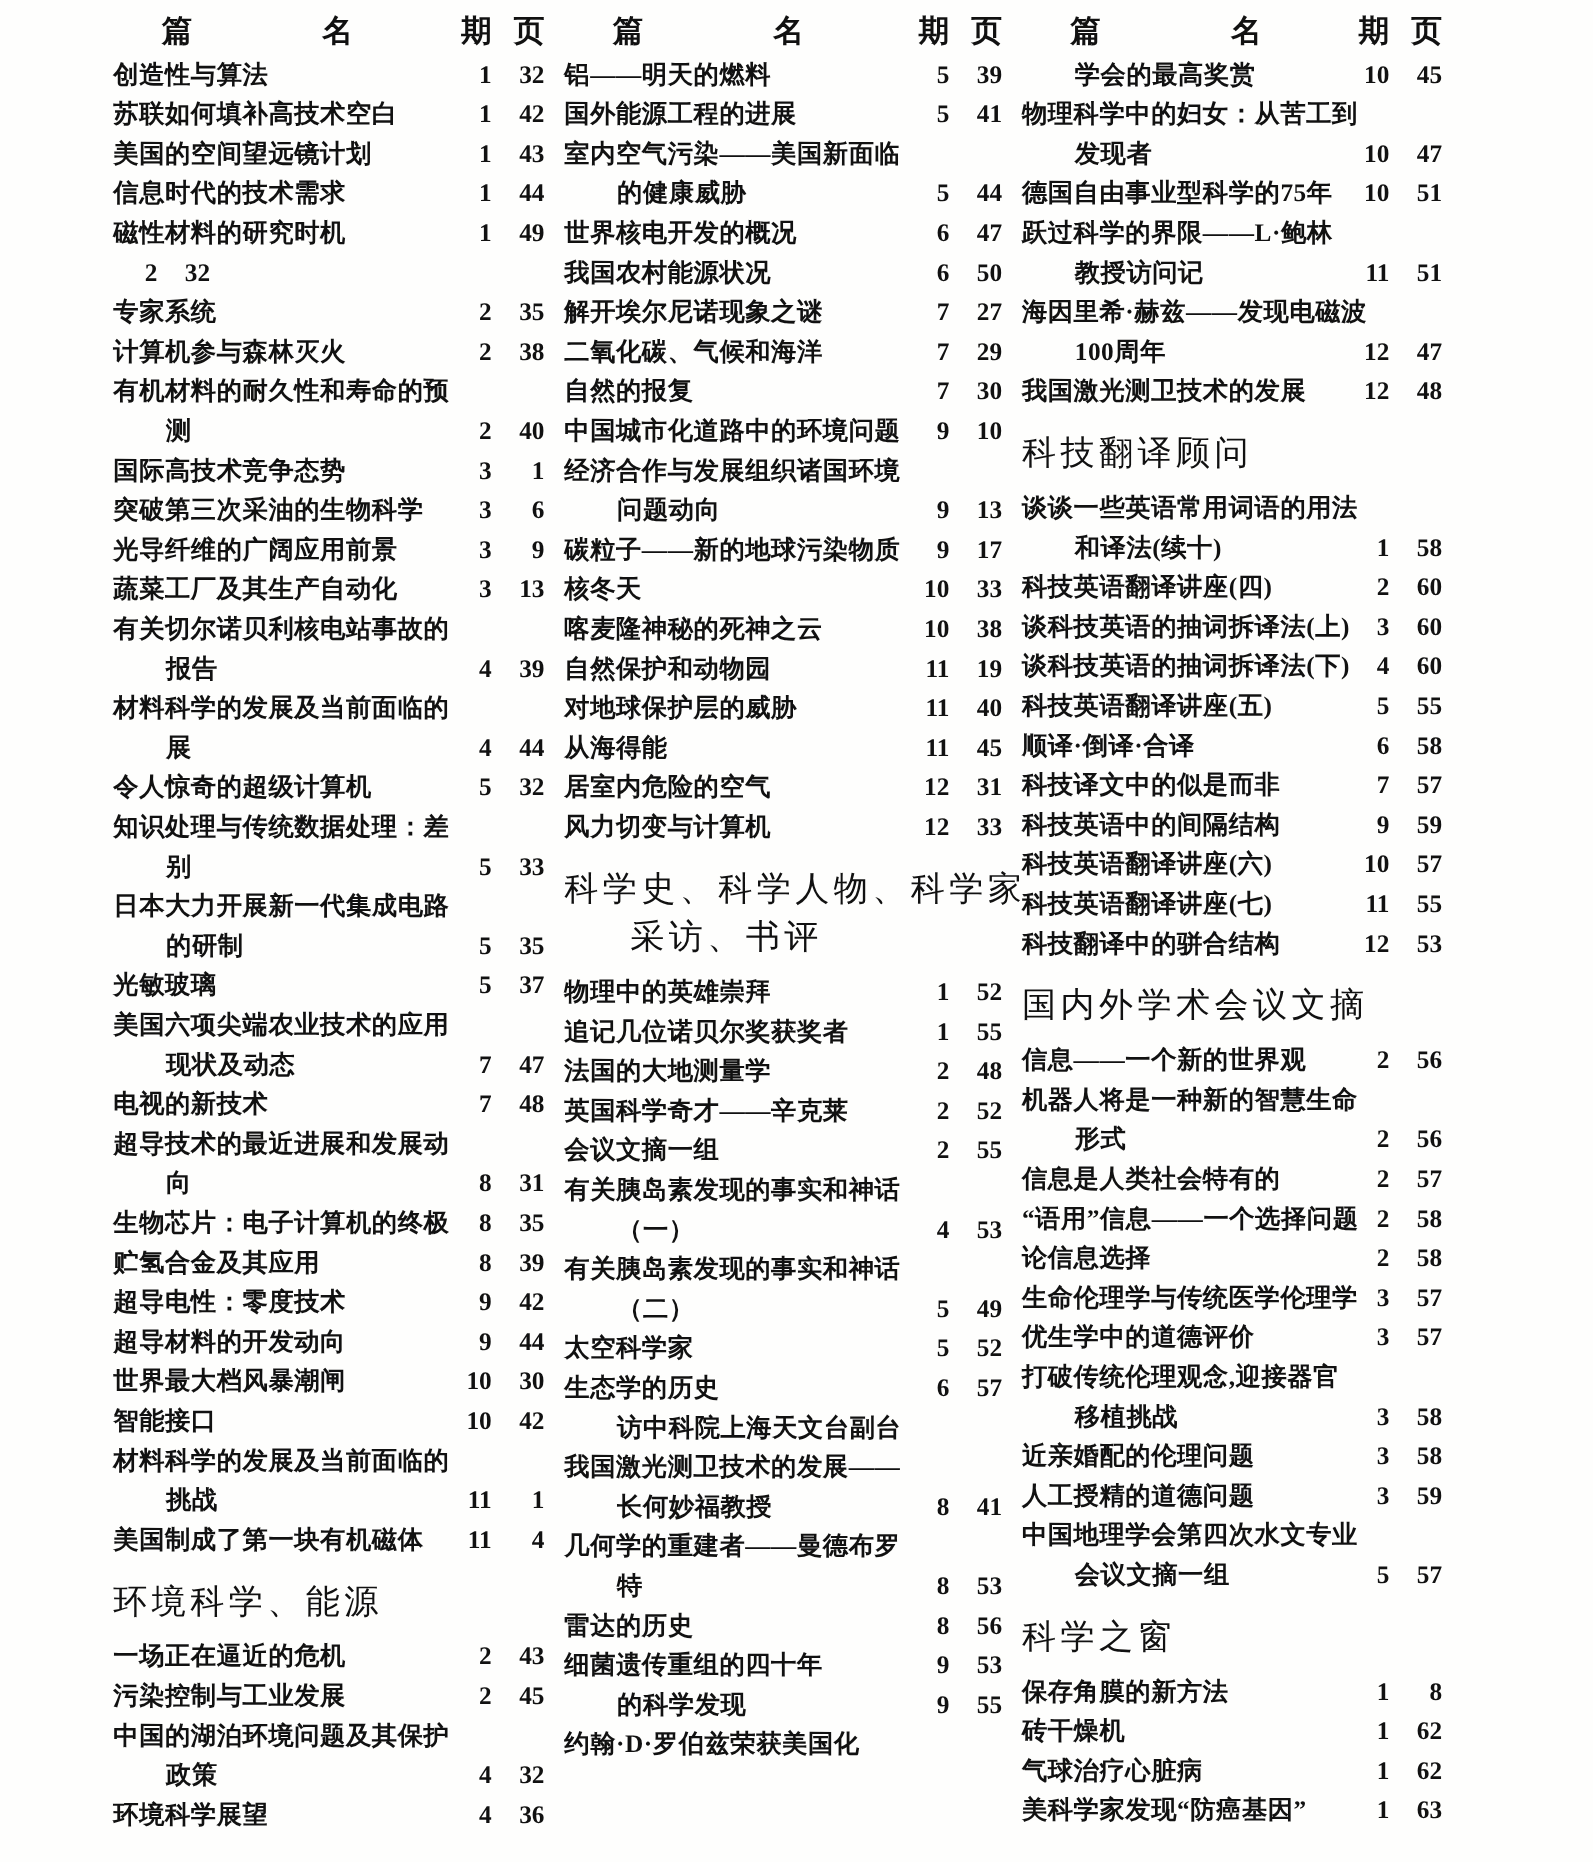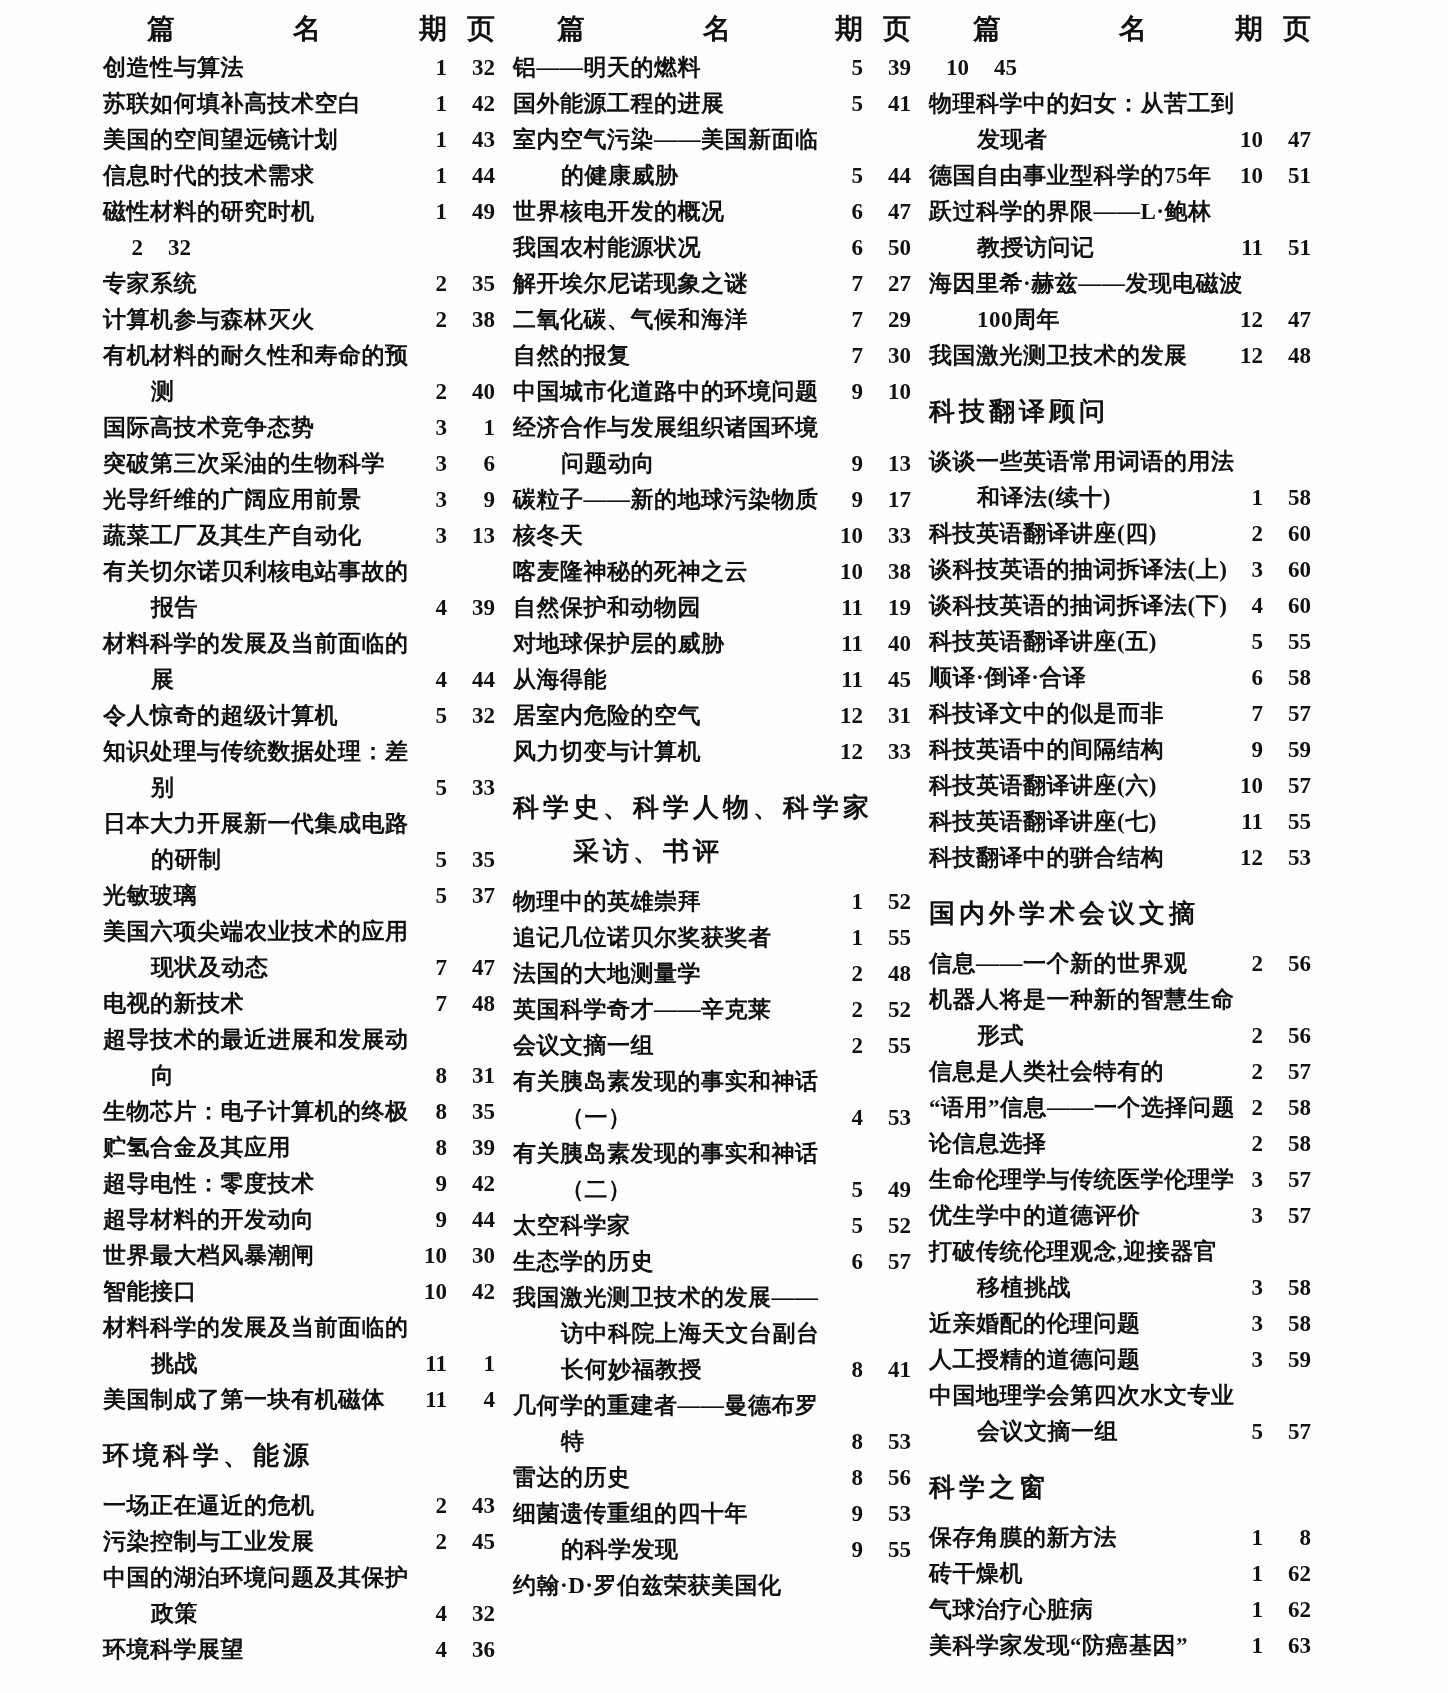--- a/index.html
+++ b/index.html
@@ -31,21 +31,21 @@
   .row{
     display:flex;align-items:baseline;
     font-size:23px;font-weight:600;line-height:36px;height:36px;
     white-space:nowrap;
   }
   .row .title{flex:1;min-width:0;overflow:visible;letter-spacing:0.5px;}
   .row .title.ind{text-indent:48px;}
   .row .qi{width:40px;text-align:right;font-weight:700;flex:none;}
   .row .ye{width:48px;text-align:right;font-weight:700;flex:none;}
   .section{
-    font-size:26px;font-weight:700;letter-spacing:4px;
+    font-size:31px;font-weight:400;letter-spacing:4px;
     line-height:44px;
     margin:16px 0 10px 0;
     white-space:nowrap;
   }
   .section .l2{display:block;text-indent:60px;}
 </style>
 </head>
 <body>
 
 <div class="page">
@@ -434,26 +434,26 @@
           <span class="title">太空科学家</span>
           <span class="qi">5</span>
           <span class="ye">52</span>
         </div>
         <div class="row">
           <span class="title">生态学的历史</span>
           <span class="qi">6</span>
           <span class="ye">57</span>
         </div>
         <div class="row">
+          <span class="title ind">访中科院上海天文台副台</span>
+          <span class="qi"></span>
+          <span class="ye"></span>
+        </div>
+        <div class="row">
           <span class="title">我国激光测卫技术的发展——</span>
-          <span class="qi"></span>
-          <span class="ye"></span>
-        </div>
-        <div class="row">
-          <span class="title ind">访中科院上海天文台副台</span>
           <span class="qi"></span>
           <span class="ye"></span>
         </div>
         <div class="row">
           <span class="title ind">长何妙福教授</span>
           <span class="qi">8</span>
           <span class="ye">41</span>
         </div>
         <div class="row">
           <span class="title">几何学的重建者——曼德布罗</span>
@@ -489,20 +489,21 @@
       <div class="col">
         <div class="hdr">
           <span class="t">
             <span class="pian">篇</span>
             <span class="ming">名</span>
           </span>
           <span class="qi">期</span>
           <span class="ye">页</span>
         </div>
         <div class="row">
+          <span class="title ind">学会的最高奖赏</span>
           <span class="qi">10</span>
           <span class="ye">45</span>
         </div>
         <div class="row">
           <span class="title">物理科学中的妇女：从苦工到</span>
           <span class="qi"></span>
           <span class="ye"></span>
         </div>
         <div class="row">
           <span class="title ind">发现者</span>

